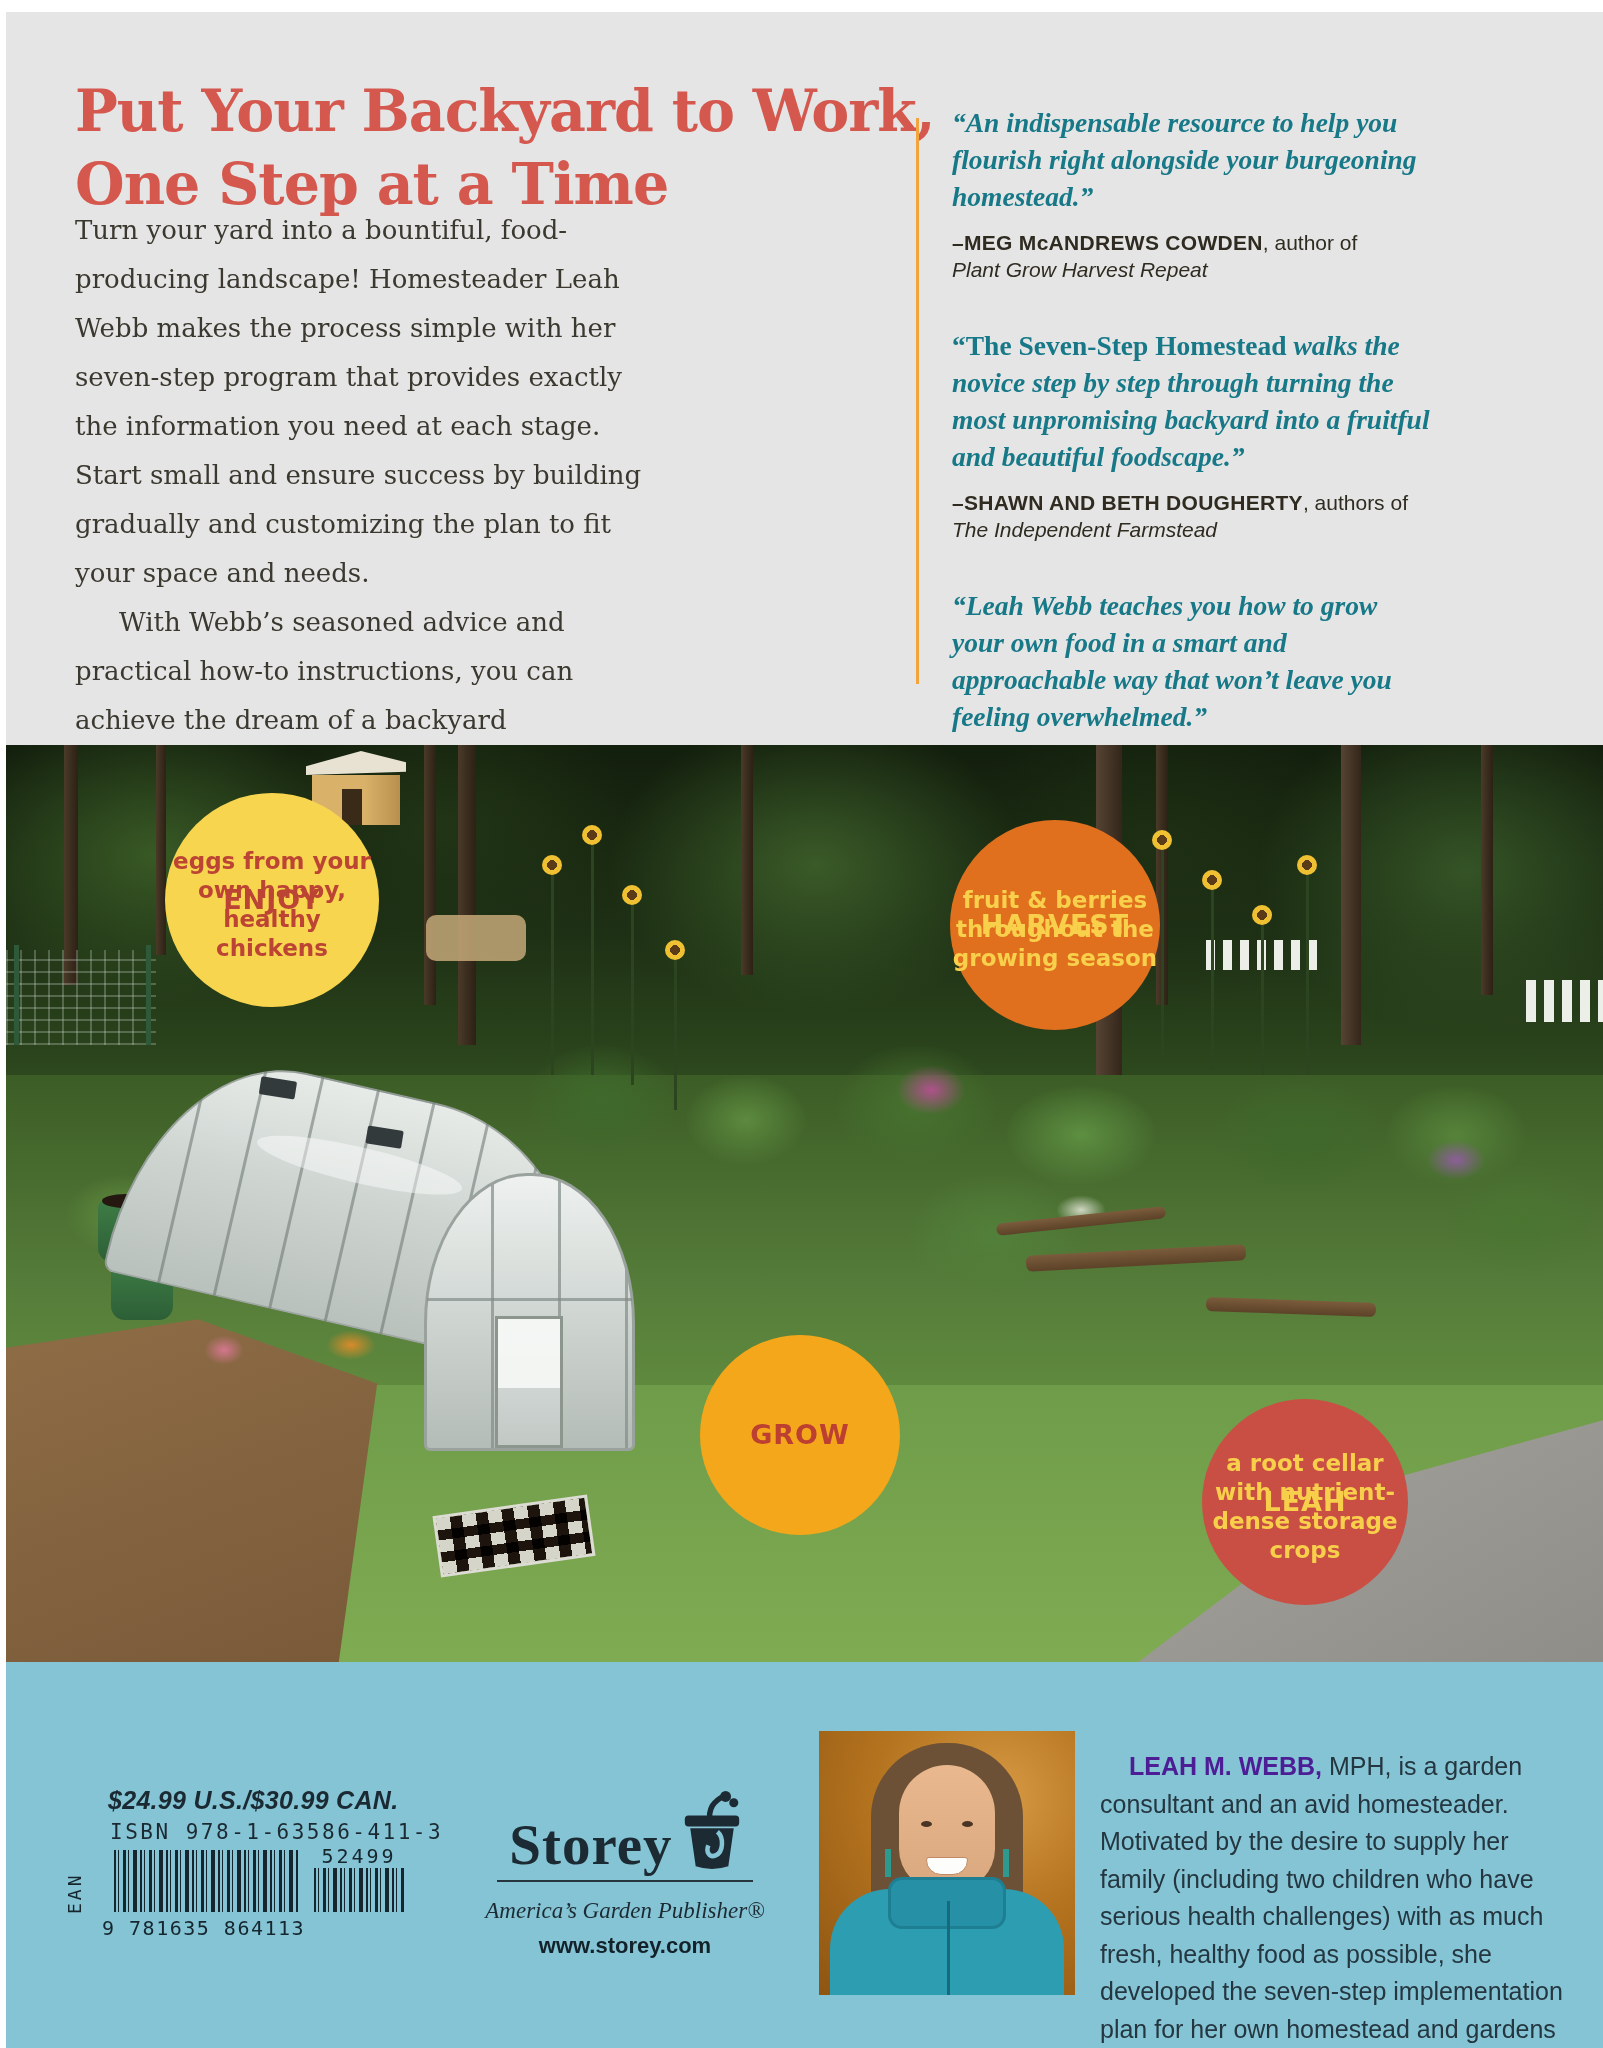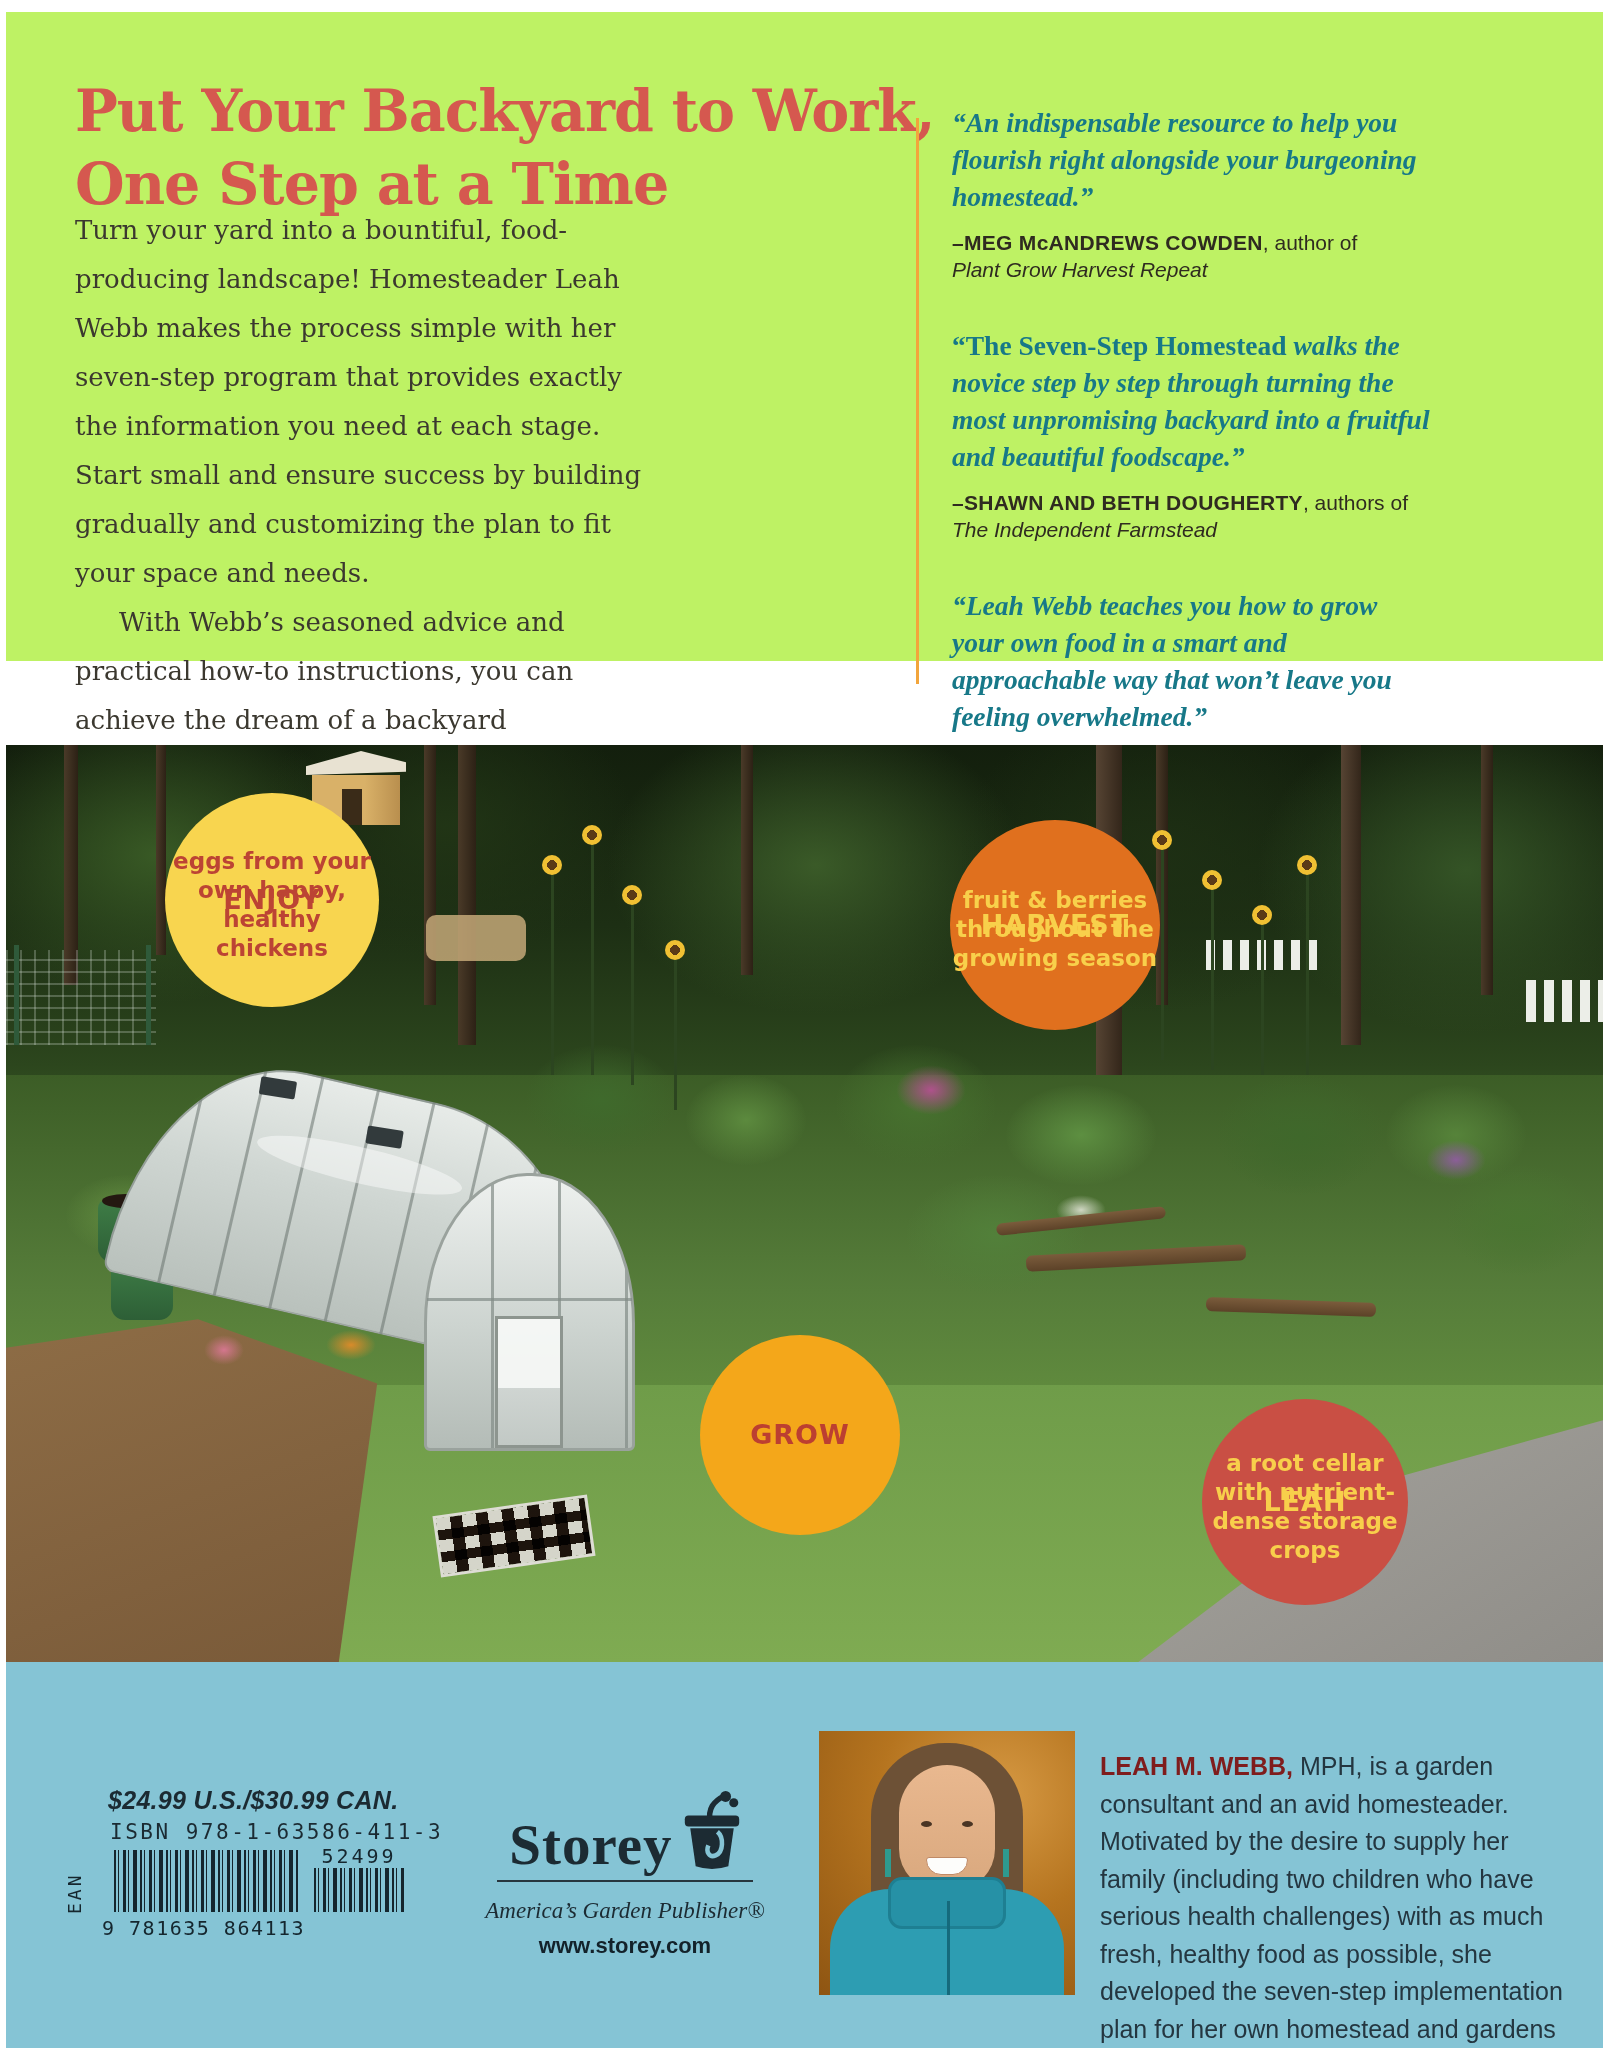--- a/index.html
+++ b/index.html
@@ -2,21 +2,21 @@
 <html><head>
 <meta charset="utf-8">
 <style>
   html,body{margin:0;padding:0;background:#ffffff;}
   .stage{position:relative;width:1603px;height:2048px;background:#ffffff;overflow:hidden;
          font-family:"Liberation Sans",sans-serif;}
   .cover{position:absolute;left:6px;top:12px;width:1597px;height:2036px;overflow:hidden;}
   section{position:absolute;left:0;width:100%;}
 
   
-  .top{top:0;height:649px;background:#bef264;}
+  .top{top:0;height:733px;background:#e5e5e5;}
   .title{position:absolute;left:69px;top:62px;margin:0;
          font-family:"DejaVu Serif",serif;font-weight:700;font-size:57px;line-height:73px;
          letter-spacing:-1px;color:#d5584f;}
   .intro{position:absolute;left:69px;top:194px;width:588px;
          font-family:"DejaVu Serif",serif;font-size:26px;line-height:49px;color:#3b382f;}
   .intro p{margin:0;}
   .intro p.indent{text-indent:44px;}
   .divider{position:absolute;left:910px;top:106px;width:3px;height:566px;background:#f2a53c;}
   .quotes{position:absolute;left:946px;top:92px;width:482px;}
   .quote{margin:0 0 44px 0;}
@@ -110,21 +110,21 @@
   .ap-smile{left:50%;top:92px;transform:translateX(-50%);width:40px;height:16px;
             border-radius:4px 4px 20px 20px;background:#fdfdfb;border:1px solid #c08a66;}
   .ap-earring{width:6px;height:28px;background:#2e9a8f;top:118px;}
   .ap-fleece{left:50%;bottom:0;transform:translateX(-50%);width:234px;height:106px;
              border-radius:60px 60px 0 0;background:#2d9db2;}
   .ap-collar{left:50%;bottom:66px;transform:translateX(-50%);width:112px;height:46px;
              border-radius:14px;background:#2691a6;border:3px solid #1e7f92;}
   .ap-zipper{left:50%;bottom:0;width:3px;height:94px;background:#156a7c;}
 
   .bio{left:1094px;top:86px;width:470px;margin:0;font-size:25px;line-height:37.5px;color:#243640;}
-  .bio-name{font-weight:bold;color:#7f1d1d;}
+  .bio-name{font-weight:bold;color:#4c1d95;margin-left:29px;}
 </style>
 </head>
 <body>
 
 <div class="stage">
 <div class="cover">
 
   <section class="top">
     <h1 class="title">
       <span>Put Your Backyard to Work,</span><br>

